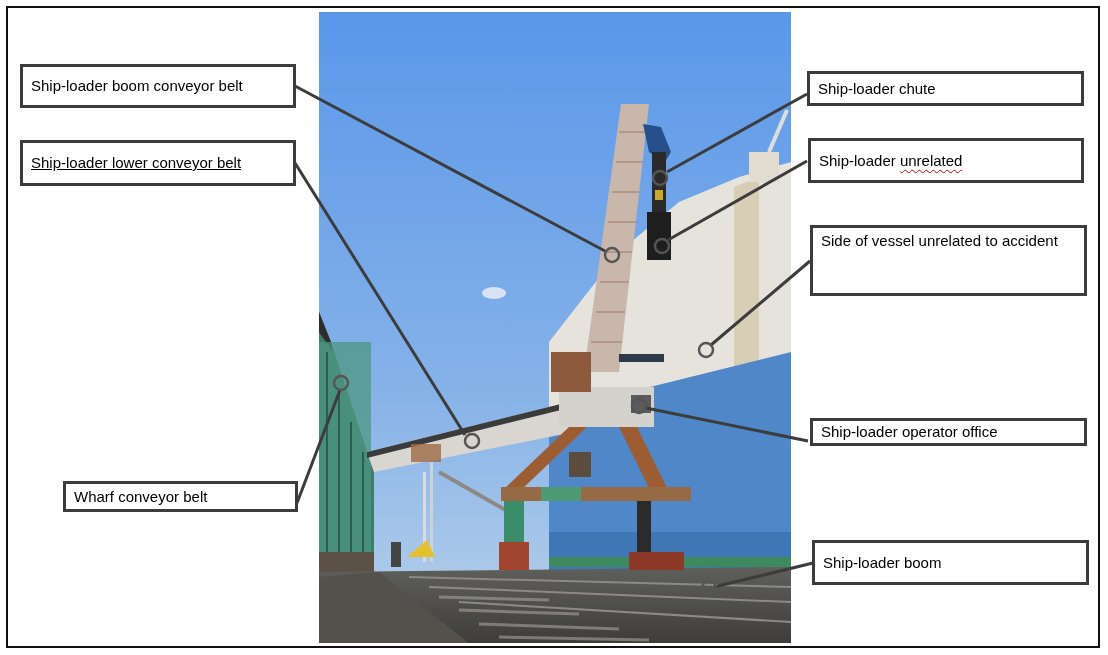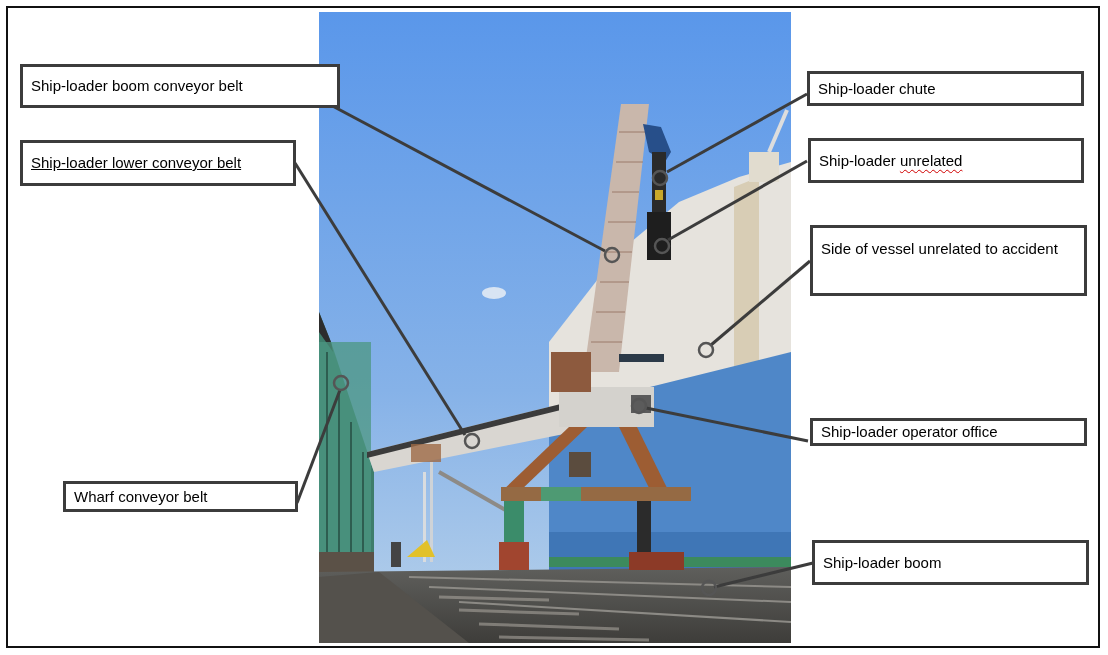--- a/index.html
+++ b/index.html
@@ -1,21 +1,21 @@
 <!DOCTYPE html>
 <html><head>
 <meta charset="utf-8">
 <style>
   html,body{margin:0;padding:0;background:#fff;}
   body{width:1108px;height:655px;position:relative;overflow:hidden;font-family:"Liberation Sans","DejaVu Sans",sans-serif;}
   .frame{position:absolute;left:6px;top:6px;width:1094px;height:642px;border:2px solid #111;box-sizing:border-box;background:#fff;}
   .photo{position:absolute;left:319px;top:12px;width:472px;height:631px;overflow:hidden;}
   .label{position:absolute;border:3px solid #3c3c3c;background:#fff;box-sizing:border-box;
          font-size:15px;color:#000;padding:0 8px;display:flex;align-items:center;line-height:26px;}
-  .label.tall{align-items:flex-start;padding-top:8px;text-align:right;}
+  .label.tall{align-items:flex-start;padding-top:0;text-align:right;}
   .squig{text-decoration:underline wavy #d00000;text-decoration-thickness:1px;text-underline-offset:3px;}
   svg.overlay{position:absolute;left:0;top:0;width:1108px;height:655px;pointer-events:none;}
 </style>
 </head>
 <body>
 
 <div class="frame"></div>
 
 <div class="photo">
   <svg width="472" height="631" viewBox="0 0 472 631" xmlns="http://www.w3.org/2000/svg">
@@ -129,21 +129,21 @@
     <circle cx="472" cy="441" r="7"></circle>
     <circle cx="341" cy="383" r="7"></circle>
     <circle cx="660" cy="178" r="7"></circle>
     <circle cx="662" cy="246" r="7"></circle>
     <circle cx="706" cy="350" r="7"></circle>
     <circle cx="639" cy="406" r="7"></circle>
     <circle cx="709" cy="588" r="7"></circle>
   </g>
 </svg>
 
-<div class="label" style="left:20px;top:64px;width:320px;height:44px;">
+<div class="label" style="left:20px;top:64px;width:276px;height:44px;">
   <span>Ship-loader boom conveyor belt</span>
 </div>
 <div class="label" style="left:20px;top:140px;width:276px;height:46px;text-decoration:underline;">
   <span>Ship-loader lower conveyor belt</span>
 </div>
 <div class="label" style="left:63px;top:481px;width:235px;height:31px;">
   <span>Wharf conveyor belt</span>
 </div>
 <div class="label" style="left:807px;top:71px;width:277px;height:35px;">
   <span>Ship-loader chute</span>

